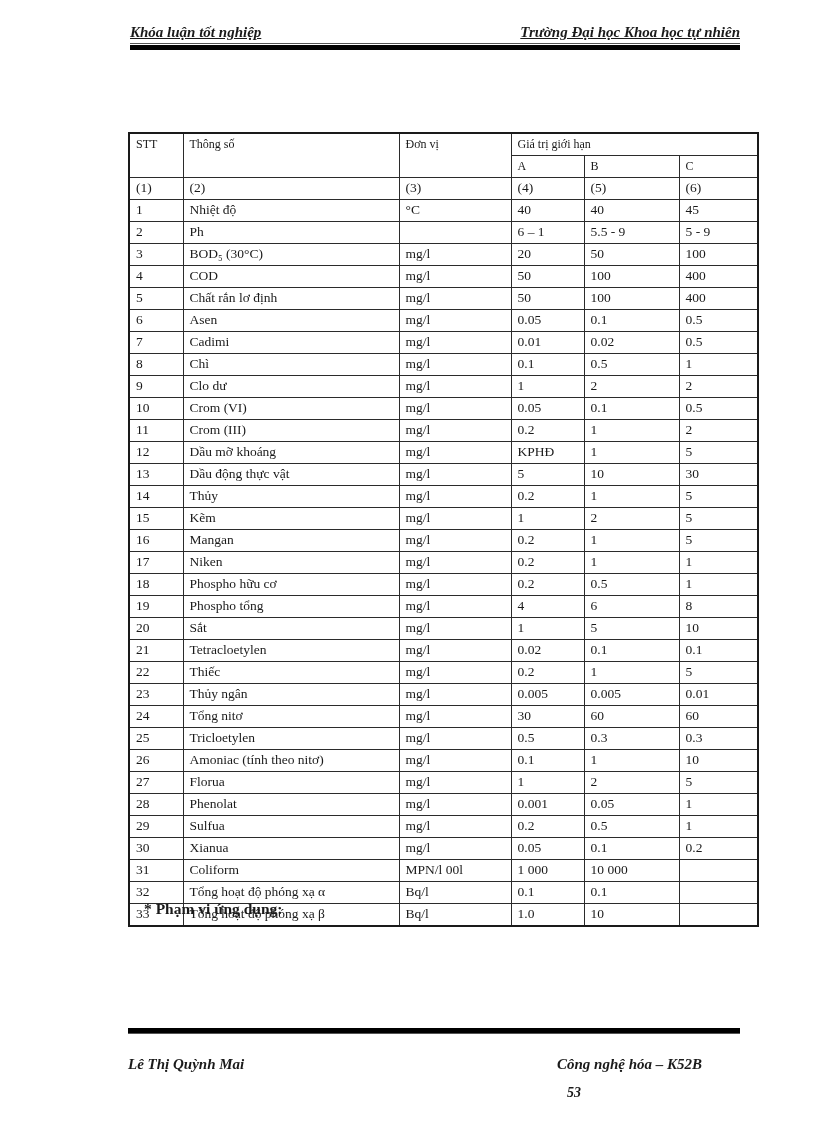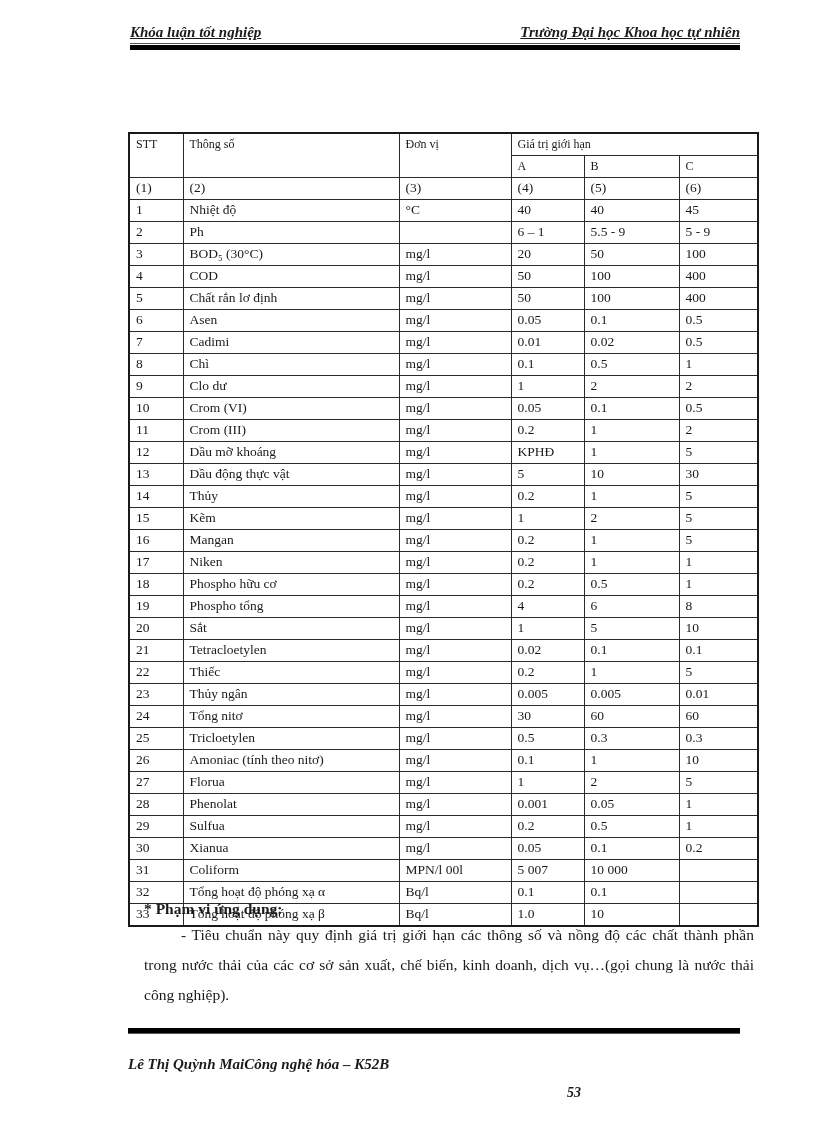--- a/index.html
+++ b/index.html
@@ -52,21 +52,21 @@
   .notes-title{font-weight:bold;margin:0 0 2px 0;}
   .notes-body{
     margin:0;text-align:justify;text-indent:37px;line-height:30px;
   }
   
   .doc-footer{
     position:absolute;top:1028px;left:128px;width:612px;
   }
   .doc-footer .rule-thick{margin-top:0;border-bottom:1px solid #555;}
   .doc-footer-text{
-    display:flex;align-items:baseline;
+    display:flex;justify-content:space-between;align-items:baseline;
     margin-top:22px;
     font-size:15px;font-weight:bold;font-style:italic;
   }
   .doc-footer-text .right{padding-right:38px;}
   .page-number{
     position:absolute;top:1085px;left:540px;
     font-size:14px;font-weight:bold;font-style:italic;margin-left:27px;
   }
 </style>
 </head>
@@ -351,21 +351,21 @@
           <td class="unit">mg/l</td>
           <td>0.05</td>
           <td>0.1</td>
           <td>0.2</td>
         </tr>
         <tr>
           <td>31</td>
           <td>Coliform</td>
           <td class="unit">MPN/l
 00l</td>
-          <td>5 007</td>
+          <td>1 000</td>
           <td>10 000</td>
           <td></td>
         </tr>
         <tr>
           <td>32</td>
           <td>Tổng hoạt độ phóng xạ α</td>
           <td class="unit">Bq/l</td>
           <td>0.1</td>
           <td>0.1</td>
           <td></td>
@@ -376,21 +376,20 @@
           <td class="unit">Bq/l</td>
           <td>1.0</td>
           <td>10</td>
           <td></td>
         </tr>
       </tbody>
   </table>
 
   <div class="notes">
     <p class="notes-title">* Phạm vi ứng dụng:</p>
-    <p class="notes-body">- Tiêu chuẩn này quy định giá trị giới hạn các thông số và nồng độ các chất thành phần trong nước thải  của các cơ sở sản xuất, chế biến, kinh doanh, dịch vụ…(gọi chung là nước thải công nghiệp).</p>
   </div>
 
   <div class="doc-footer">
     <div class="rule-thick"></div>
     <div class="doc-footer-text">
       <span>Lê Thị Quỳnh Mai</span>
       <span class="right">Công nghệ hóa – K52B</span>
     </div>
   </div>
   <div class="page-number">53</div>

